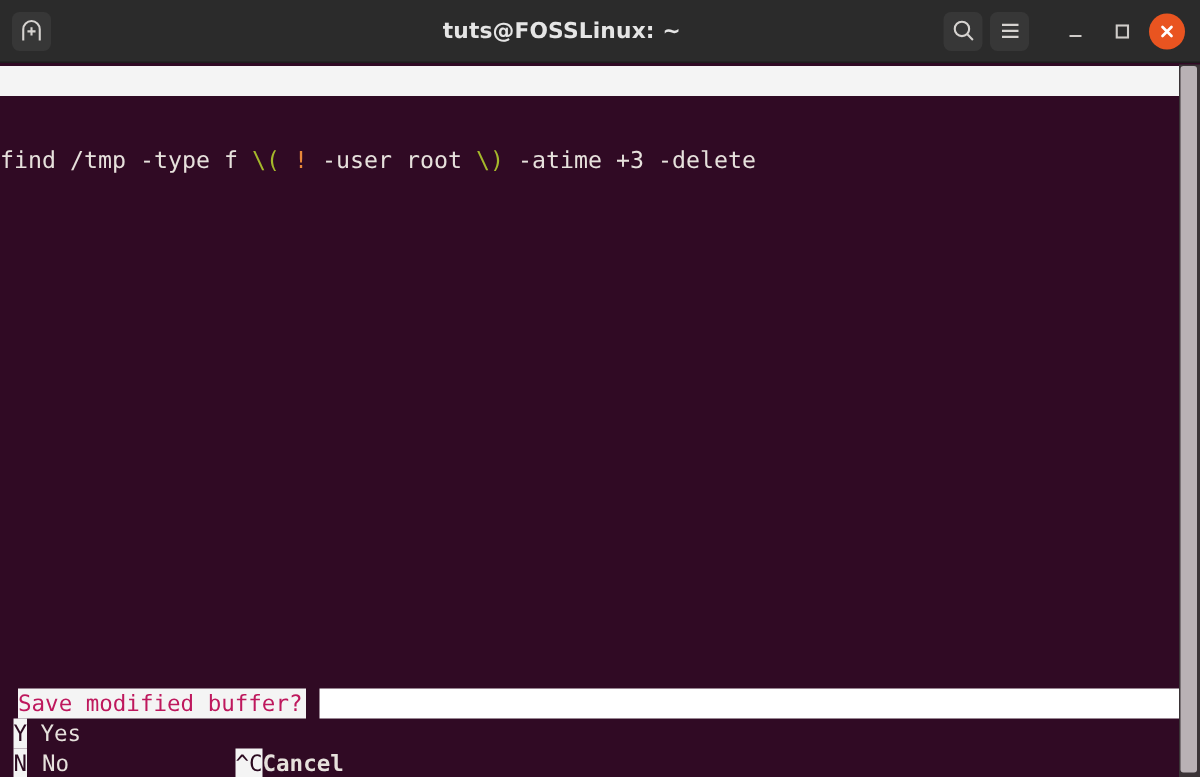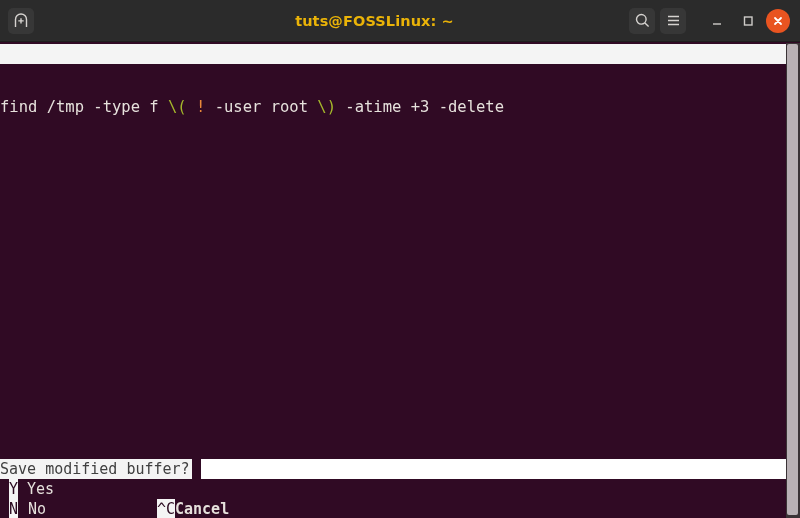--- a/index.html
+++ b/index.html
@@ -44,21 +44,21 @@
     background: #373737;
     display: flex;
     align-items: center;
     justify-content: center;
     color: #d6d3d0;
   }
   .tb-btn.flat { background: transparent; }
   .tb-title {
     flex: 1;
     text-align: center;
-    color: #eab308;
+    color: #e5e5e5;
     font-family: "DejaVu Sans", sans-serif;
     font-size: 14.5px;
     font-weight: bold;
     letter-spacing: 0.1px;
     white-space: nowrap;
     overflow: hidden;
   }
   .tb-right {
     display: flex;
     align-items: center;
@@ -115,25 +115,26 @@
     position: absolute;
     left: 0;
     top: 459px;
     width: 786px;
     height: 20px;
     display: flex;
     align-items: stretch;
   }
   .prompt-label {
     background: #f4f4f4;
-    color: #404040;
+    color: #be185d;
     font-size: 15px;
     line-height: 20px;
     white-space: pre;
     padding: 0 2px 0 0;
+    margin-left: 12px;
   }
   .prompt-gap { width: 9px; background: #300a24; }
   .prompt-input {
     flex: 1;
     background: #ffffff;
     border: 0;
     outline: 0;
     font-family: "DejaVu Sans Mono", monospace;
     font-size: 15px;
     line-height: 20px;

